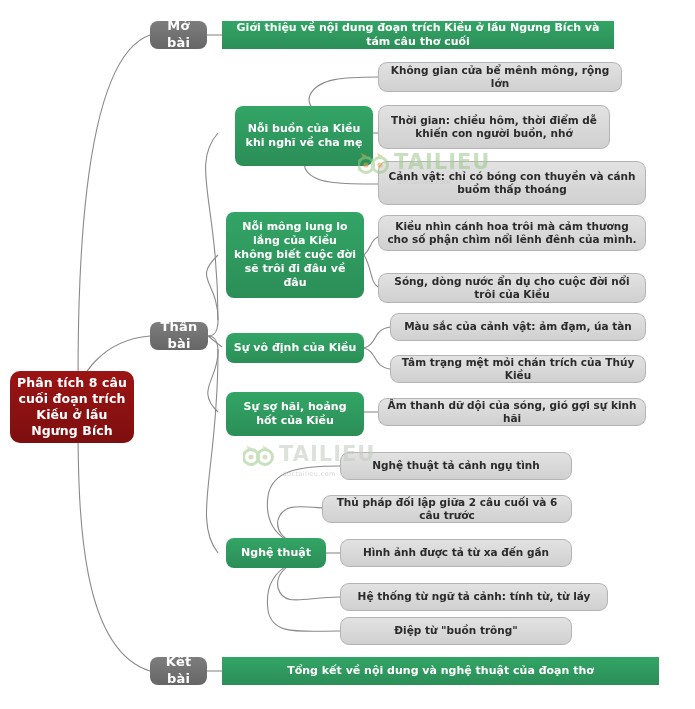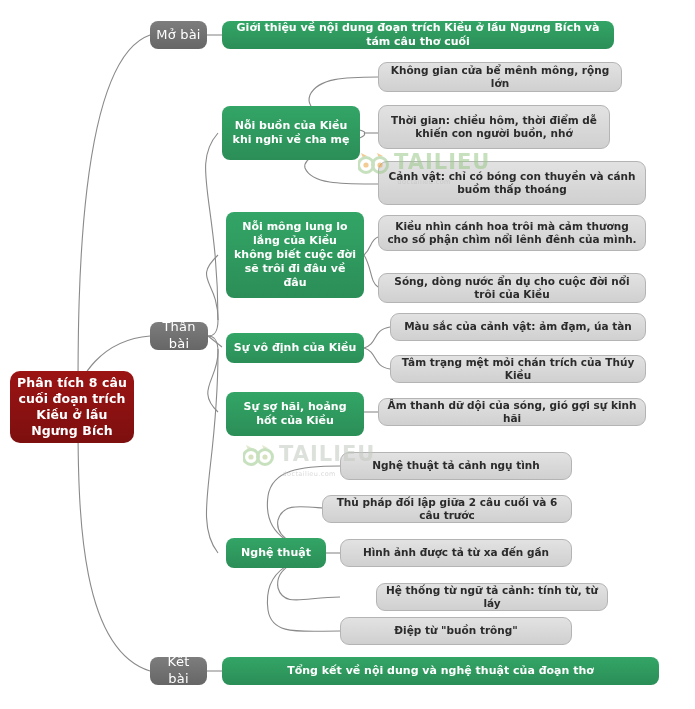--- a/index.html
+++ b/index.html
@@ -47,40 +47,40 @@
     font-weight: bold;
     font-size: 12.5px;
     border-radius: 10px;
     letter-spacing: .1px;
   }
   
   .n-gray1 {
     background: #6f6f6f;
     background: linear-gradient(#7d7d7d, #666666);
     color: #ffffff;
-    font-weight: normal;
+    font-weight: bold;
     font-size: 13px;
     border-radius: 8px;
     letter-spacing: .2px;
   }
   
   .n-green {
     background: #2e9b5f;
     background: linear-gradient(#33a566, #2b8e57);
     color: #ffffff;
     font-weight: bold;
     font-size: 11px;
     border-radius: 8px;
   }
   .n-green.big {
     font-size: 11px;
   }
   .n-green.wide {
     font-size: 11px;
-    border-radius: 8px;
+    border-radius: 0;
   }
   
   .n-leaf {
     background: #d9d9d9;
     background: linear-gradient(#e2e2e2, #d0d0d0);
     color: #2b2b2b;
     border: 1px solid #b4b4b4;
     font-weight: bold;
     font-size: 10.5px;
     border-radius: 9px;
@@ -165,21 +165,21 @@
     <span>Mở bài</span>
   </div>
   <div class="node n-green wide" style="left:222px; top:21px; width:392px; height:28px;">
     <span>Giới thiệu về nội dung đoạn trích Kiều ở lầu Ngưng Bích và tám câu thơ cuối</span>
   </div>
 
   <div class="node n-gray1" style="left:150px; top:322px; width:58px; height:28px;">
     <span>Thân bài</span>
   </div>
 
-  <div class="node n-green big" style="left:222px; top:106px; width:138px; height:54px;">
+  <div class="node n-green big" style="left:235px; top:106px; width:138px; height:60px;">
     <span>Nỗi buồn của Kiều khi nghĩ về cha mẹ</span>
   </div>
   <div class="node n-leaf" style="left:378px; top:62px; width:244px; height:30px;">
     <span>Không gian cửa bể mênh mông, rộng lớn</span>
   </div>
   <div class="node n-leaf" style="left:378px; top:105px; width:232px; height:44px;">
     <span>Thời gian: chiều hôm, thời điểm dễ khiến con người buồn, nhớ</span>
   </div>
   <div class="node n-leaf" style="left:378px; top:161px; width:268px; height:44px;">
     <span>Cảnh vật: chỉ có bóng con thuyền và cánh buồm thấp thoáng</span>
@@ -217,21 +217,21 @@
   </div>
   <div class="node n-leaf" style="left:340px; top:452px; width:232px; height:28px;">
     <span>Nghệ thuật tả cảnh ngụ tình</span>
   </div>
   <div class="node n-leaf" style="left:322px; top:495px; width:250px; height:28px;">
     <span>Thủ pháp đối lập giữa 2 câu cuối và 6 câu trước</span>
   </div>
   <div class="node n-leaf" style="left:340px; top:539px; width:232px; height:28px;">
     <span>Hình ảnh được tả từ xa đến gần</span>
   </div>
-  <div class="node n-leaf" style="left:340px; top:583px; width:232px; height:28px;margin-left:36px;">
+  <div class="node n-leaf" style="left:340px; top:583px; width:268px; height:28px;">
     <span>Hệ thống từ ngữ tả cảnh: tính từ, từ láy</span>
   </div>
   <div class="node n-leaf" style="left:340px; top:617px; width:232px; height:28px;">
     <span>Điệp từ "buồn trông"</span>
   </div>
 
   <div class="node n-gray1" style="left:150px; top:657px; width:57px; height:28px;">
     <span>Kết bài</span>
   </div>
   <div class="node n-green wide" style="left:222px; top:657px; width:437px; height:28px;">

